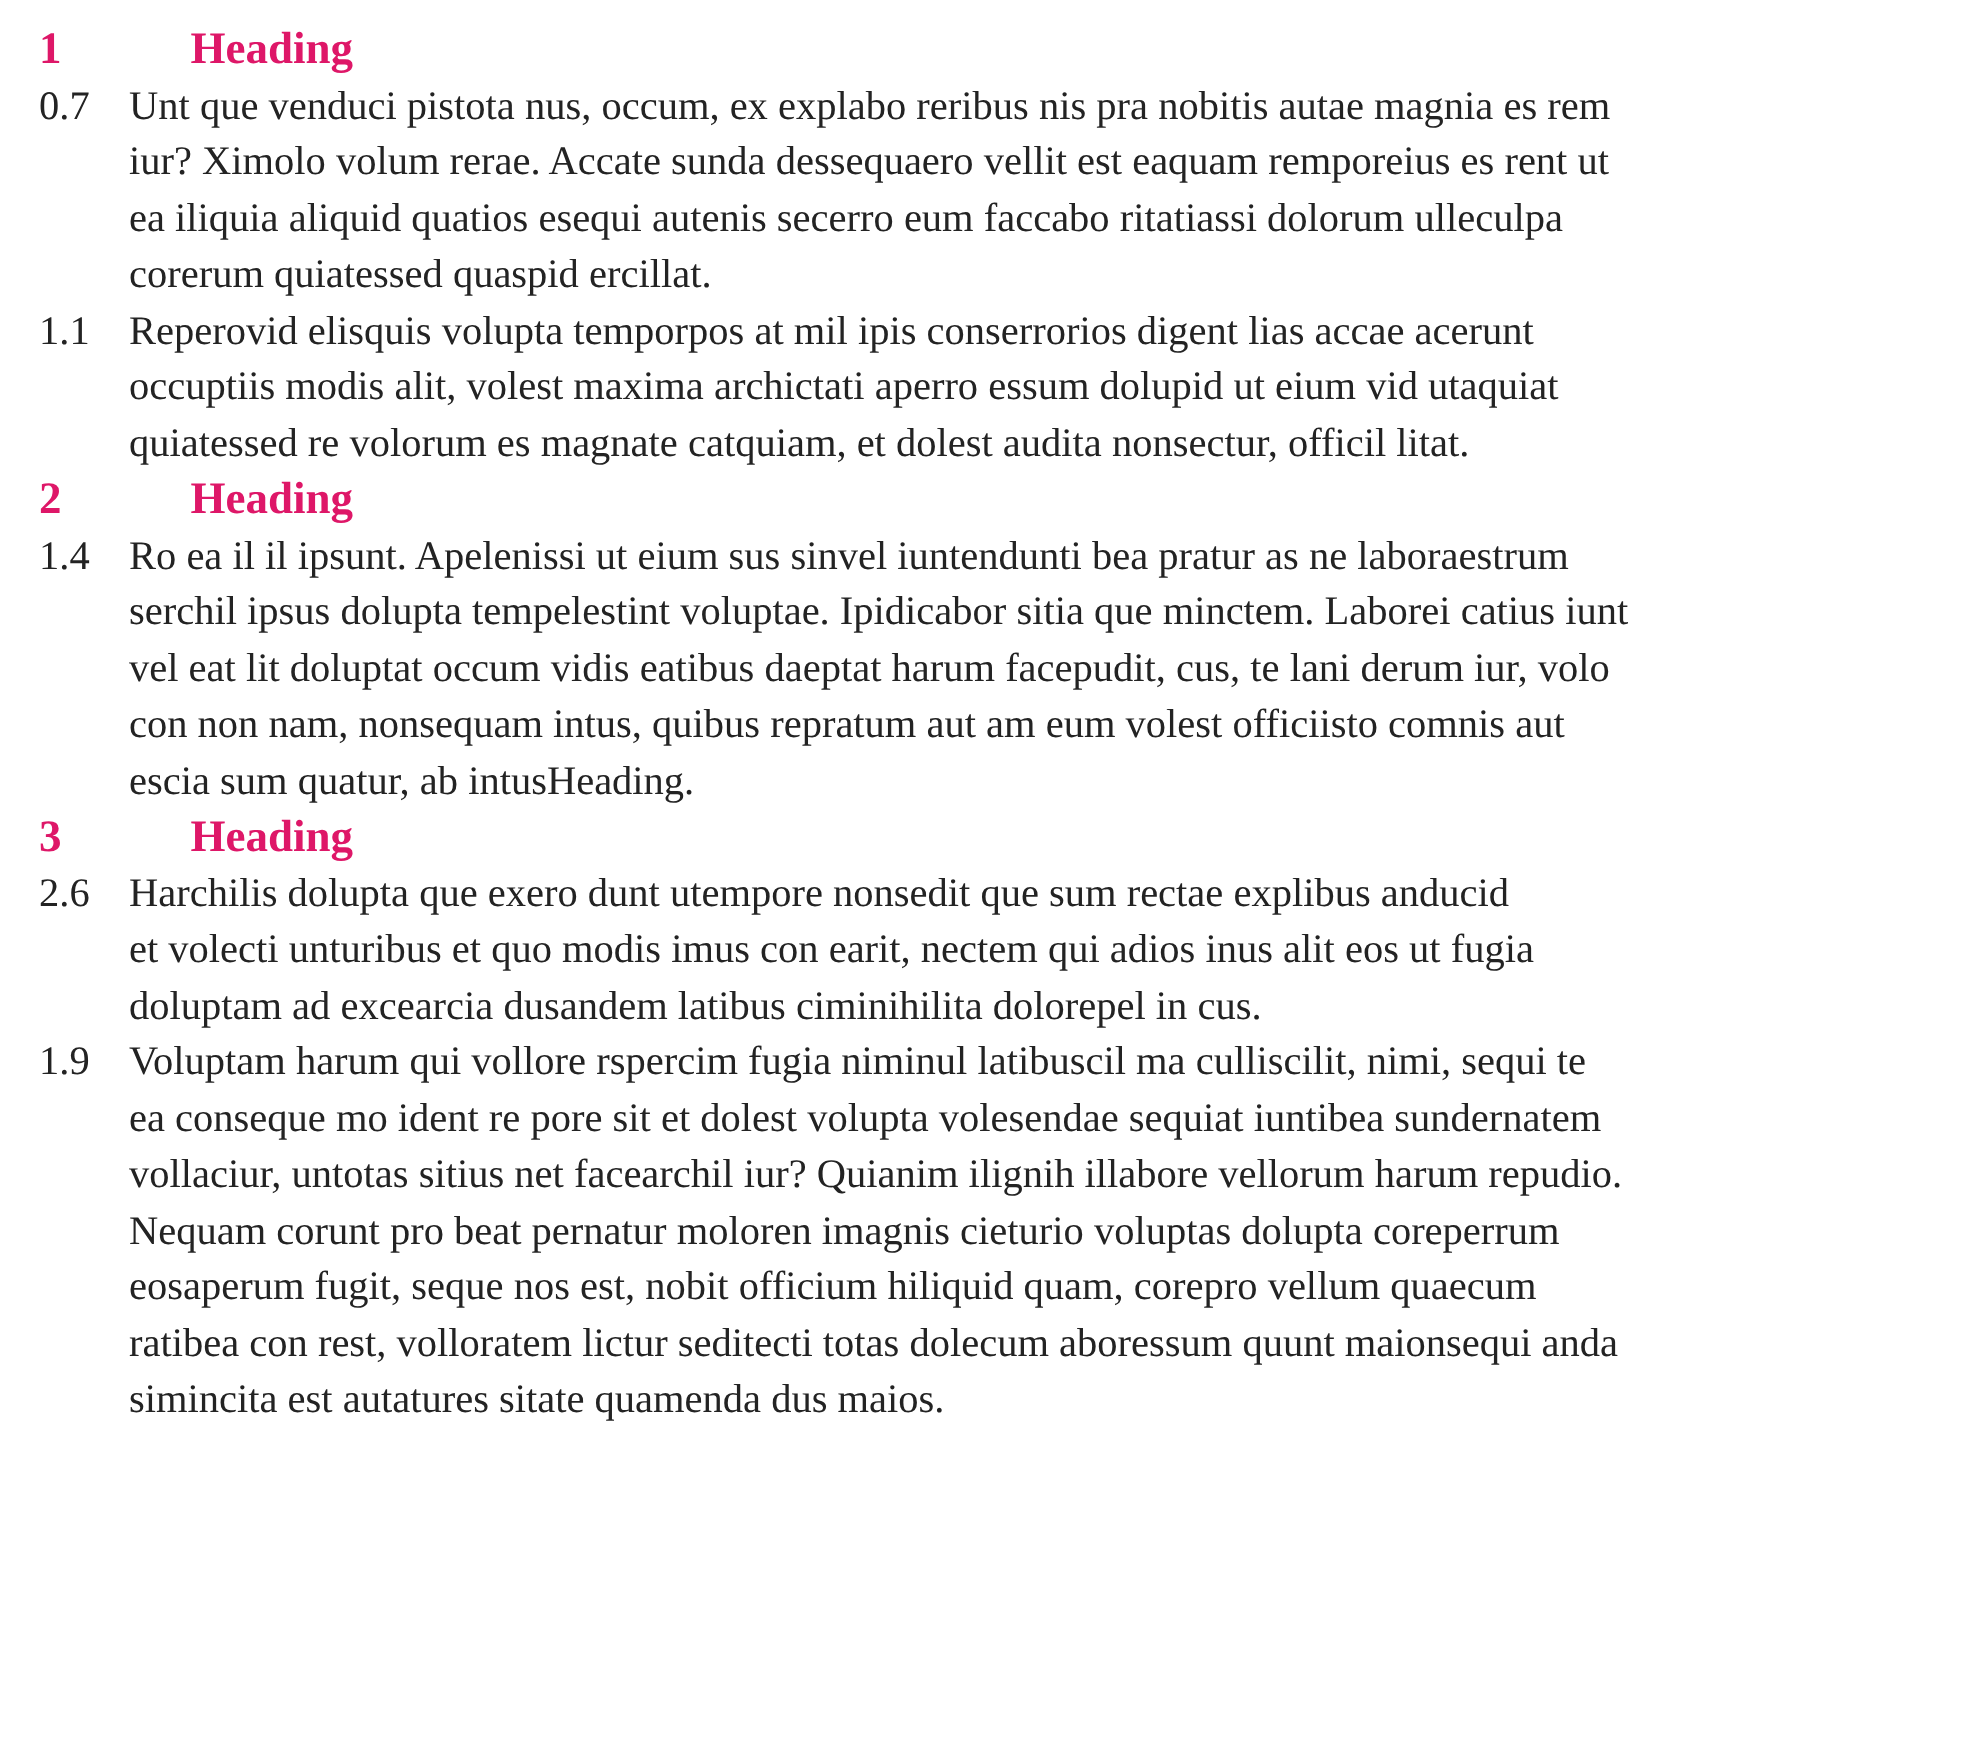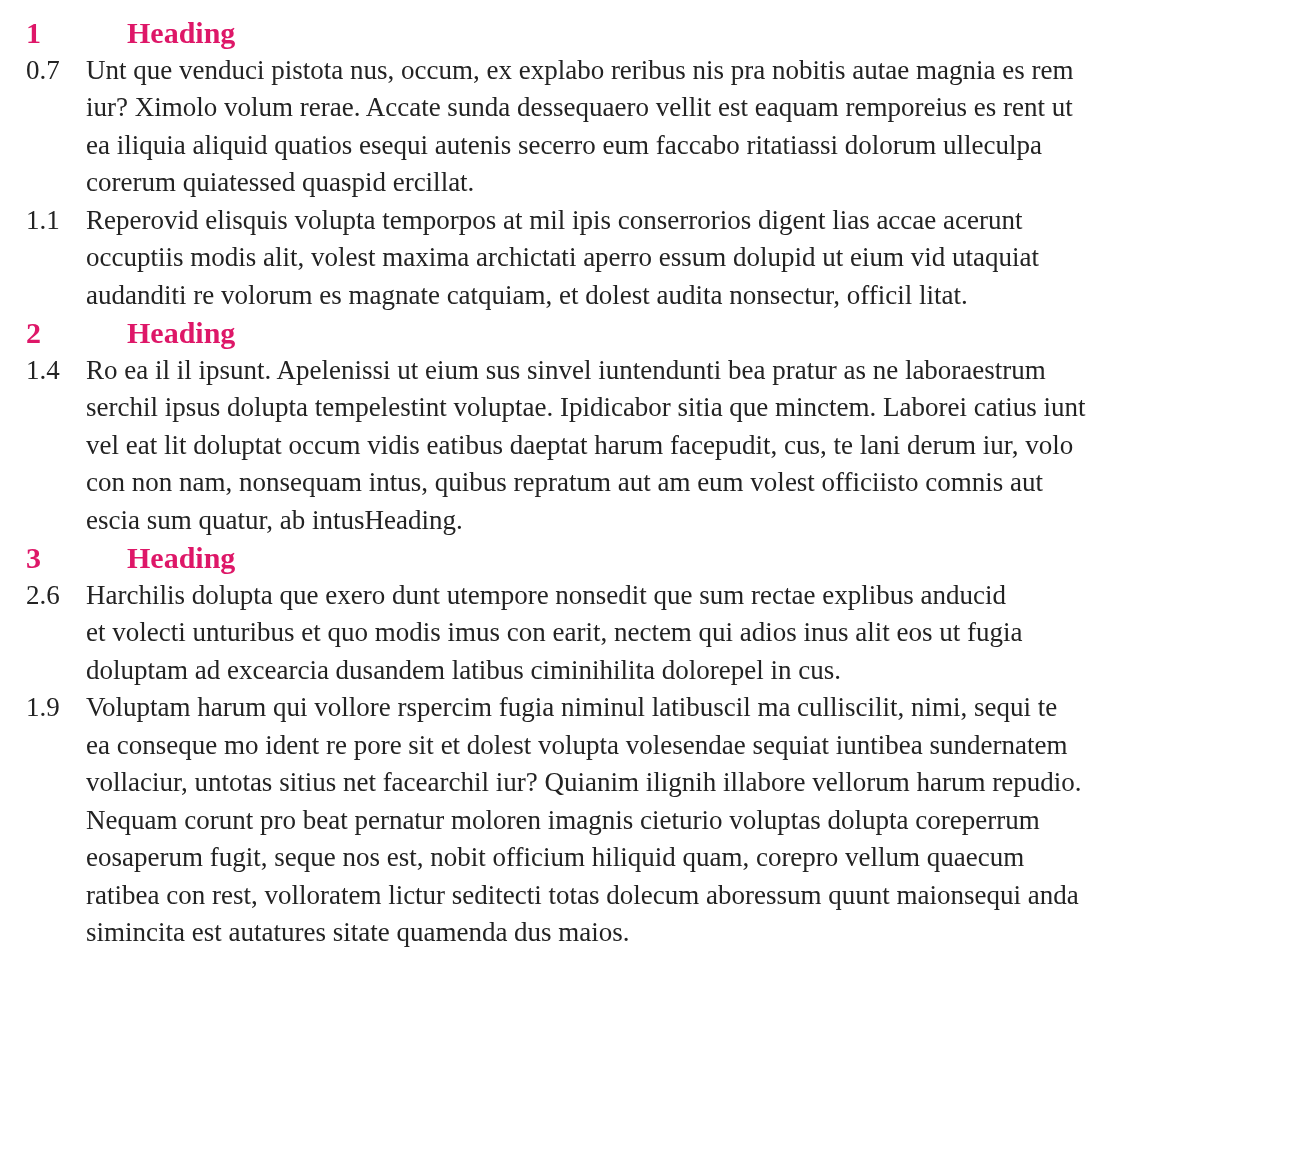--- a/index.html
+++ b/index.html
@@ -66,21 +66,21 @@
     <div class="num">0.7</div>
     <div class="ptext">Unt que venduci pistota nus, occum, ex explabo reribus nis pra nobitis autae magnia es rem
 iur? Ximolo volum rerae. Accate sunda dessequaero vellit est eaquam remporeius es rent ut
 ea iliquia aliquid quatios esequi autenis secerro eum faccabo ritatiassi dolorum ulleculpa
 corerum quiatessed quaspid ercillat.</div>
   </div>
   <div class="row">
     <div class="num">1.1</div>
     <div class="ptext">Reperovid elisquis volupta temporpos at mil ipis conserrorios digent lias accae acerunt
 occuptiis modis alit, volest maxima archictati aperro essum dolupid ut eium vid utaquiat
-audanditi re volorum es magnate catquiam, et dolest audita nonsectur, officil litat.</div>
+quiatessed re volorum es magnate catquiam, et dolest audita nonsectur, officil litat.</div>
   </div>
 
   <div class="row h-row">
     <div class="num">2</div>
     <div class="h-label">Heading</div>
   </div>
   <div class="row">
     <div class="num">1.4</div>
     <div class="ptext">Ro ea il il ipsunt. Apelenissi ut eium sus sinvel iuntendunti bea pratur as ne laboraestrum
 serchil ipsus dolupta tempelestint voluptae. Ipidicabor sitia que minctem. Laborei catius iunt

